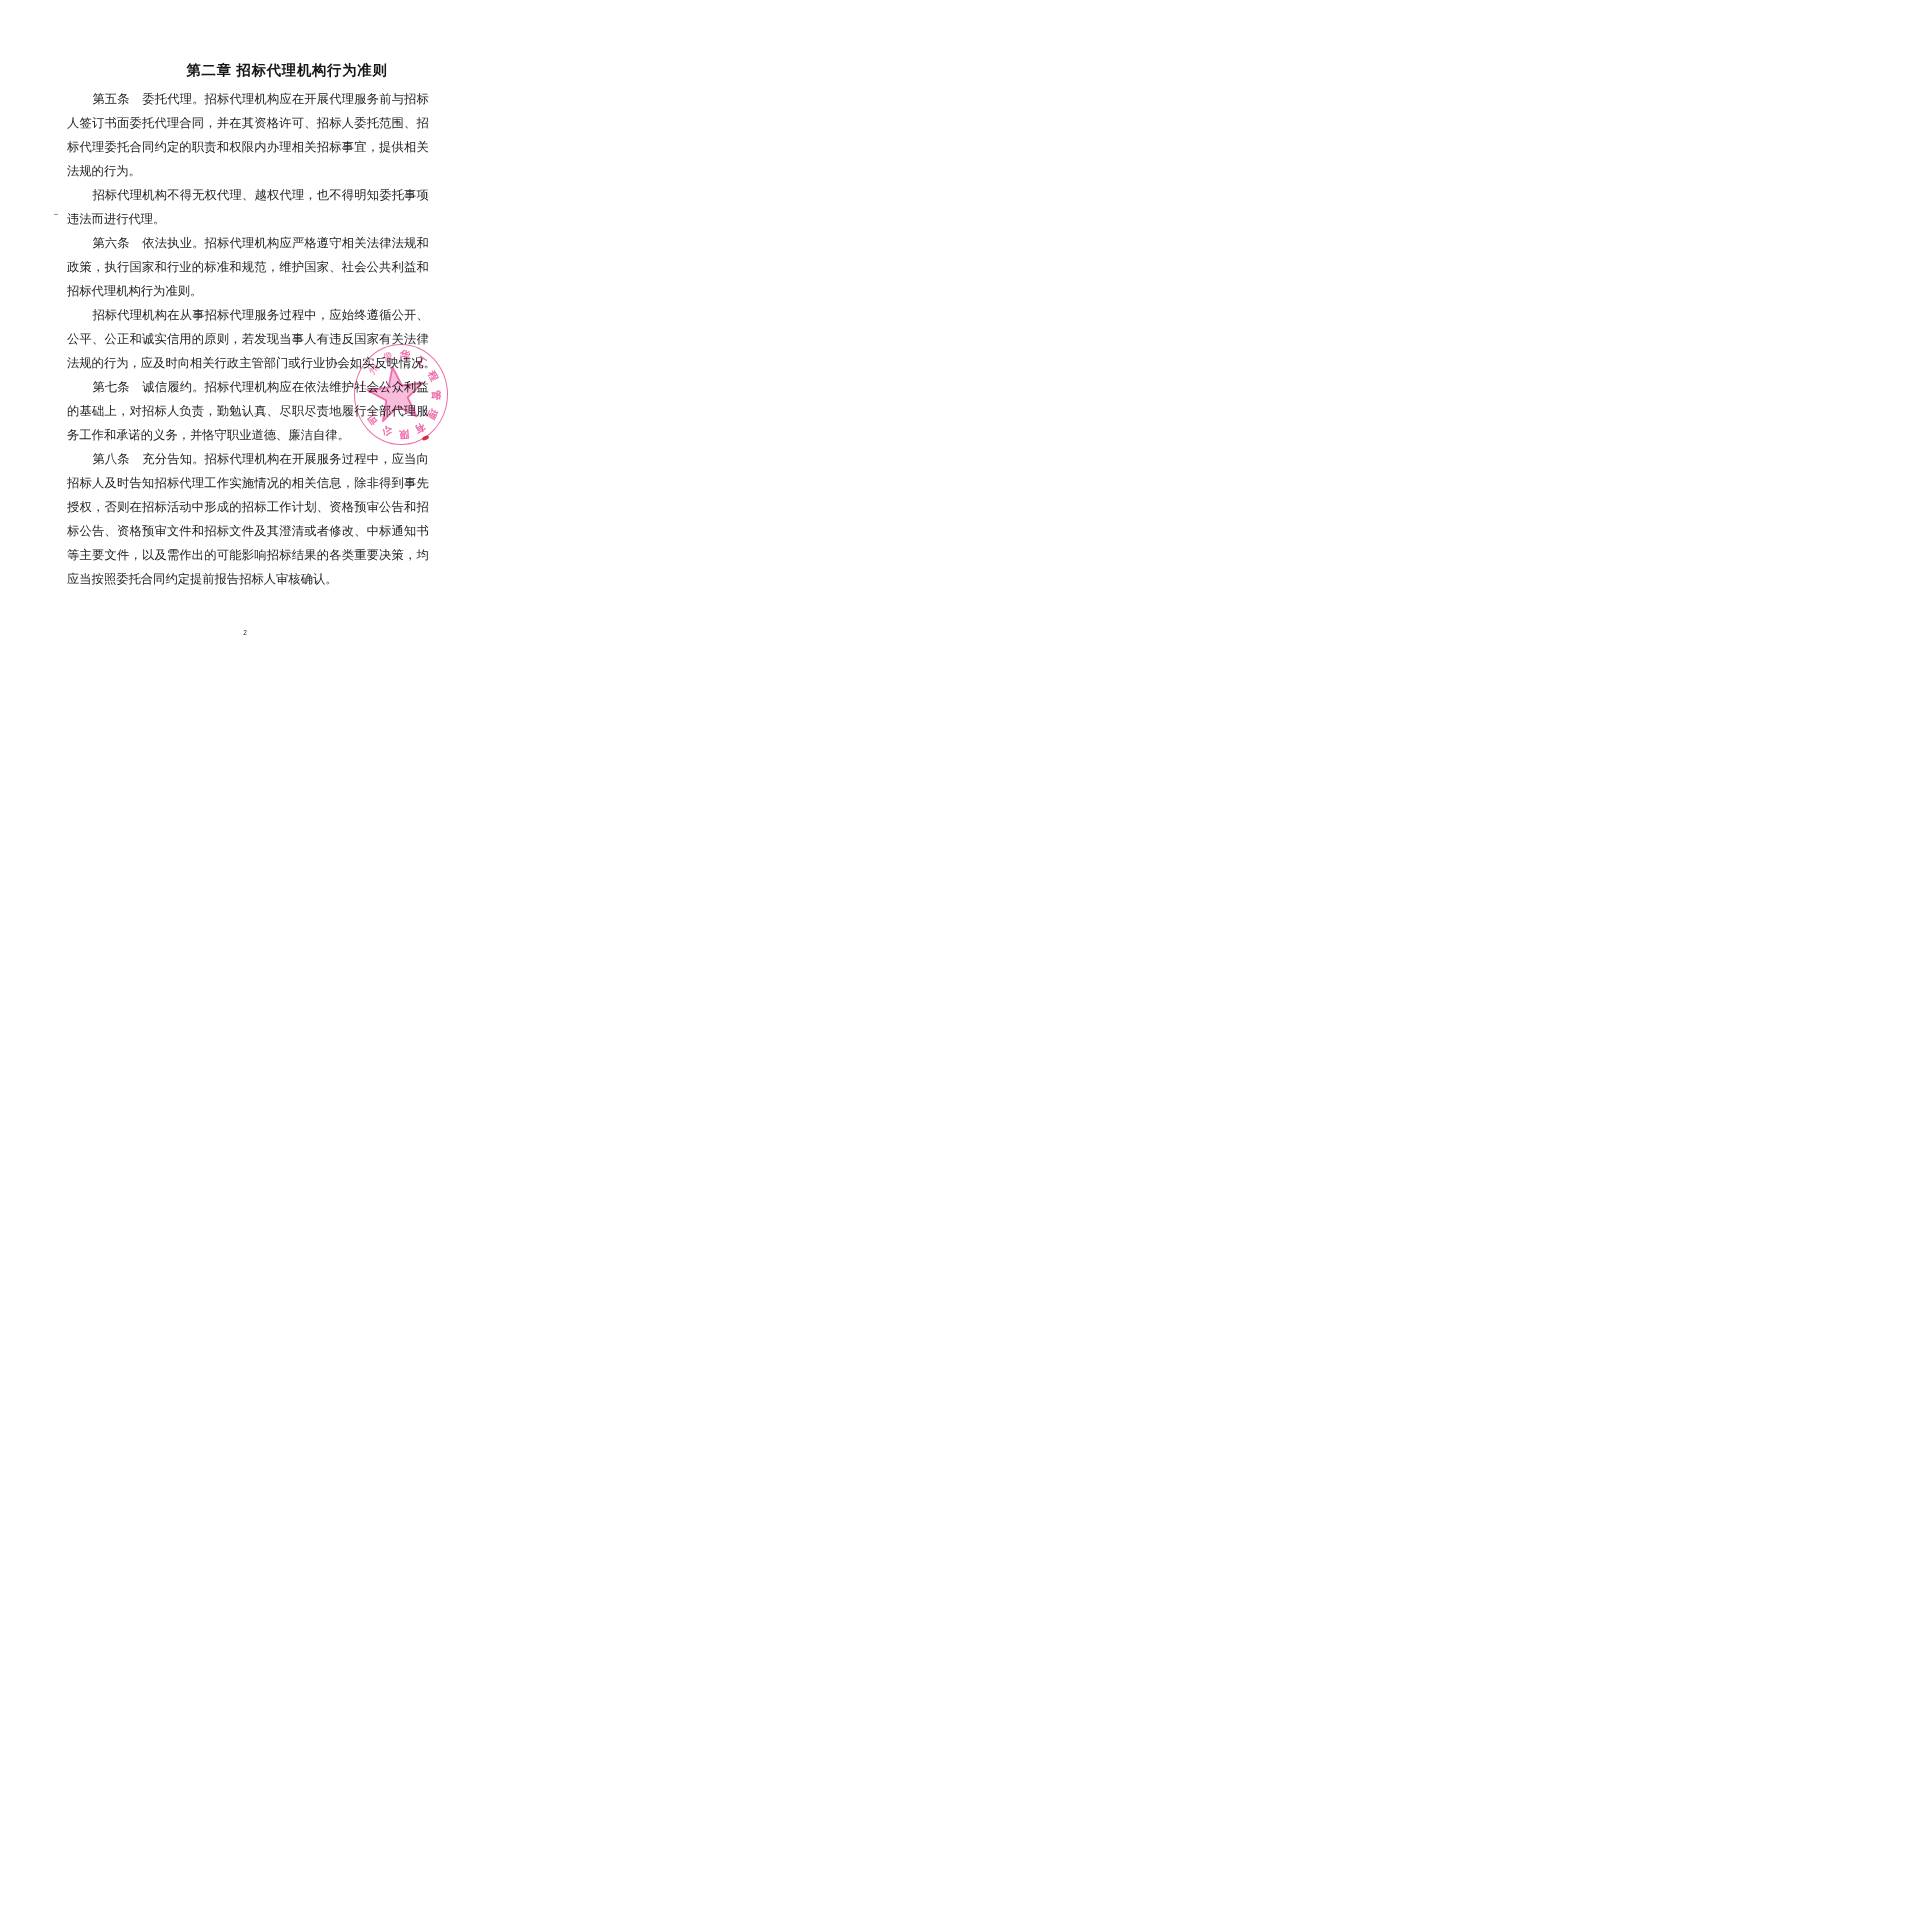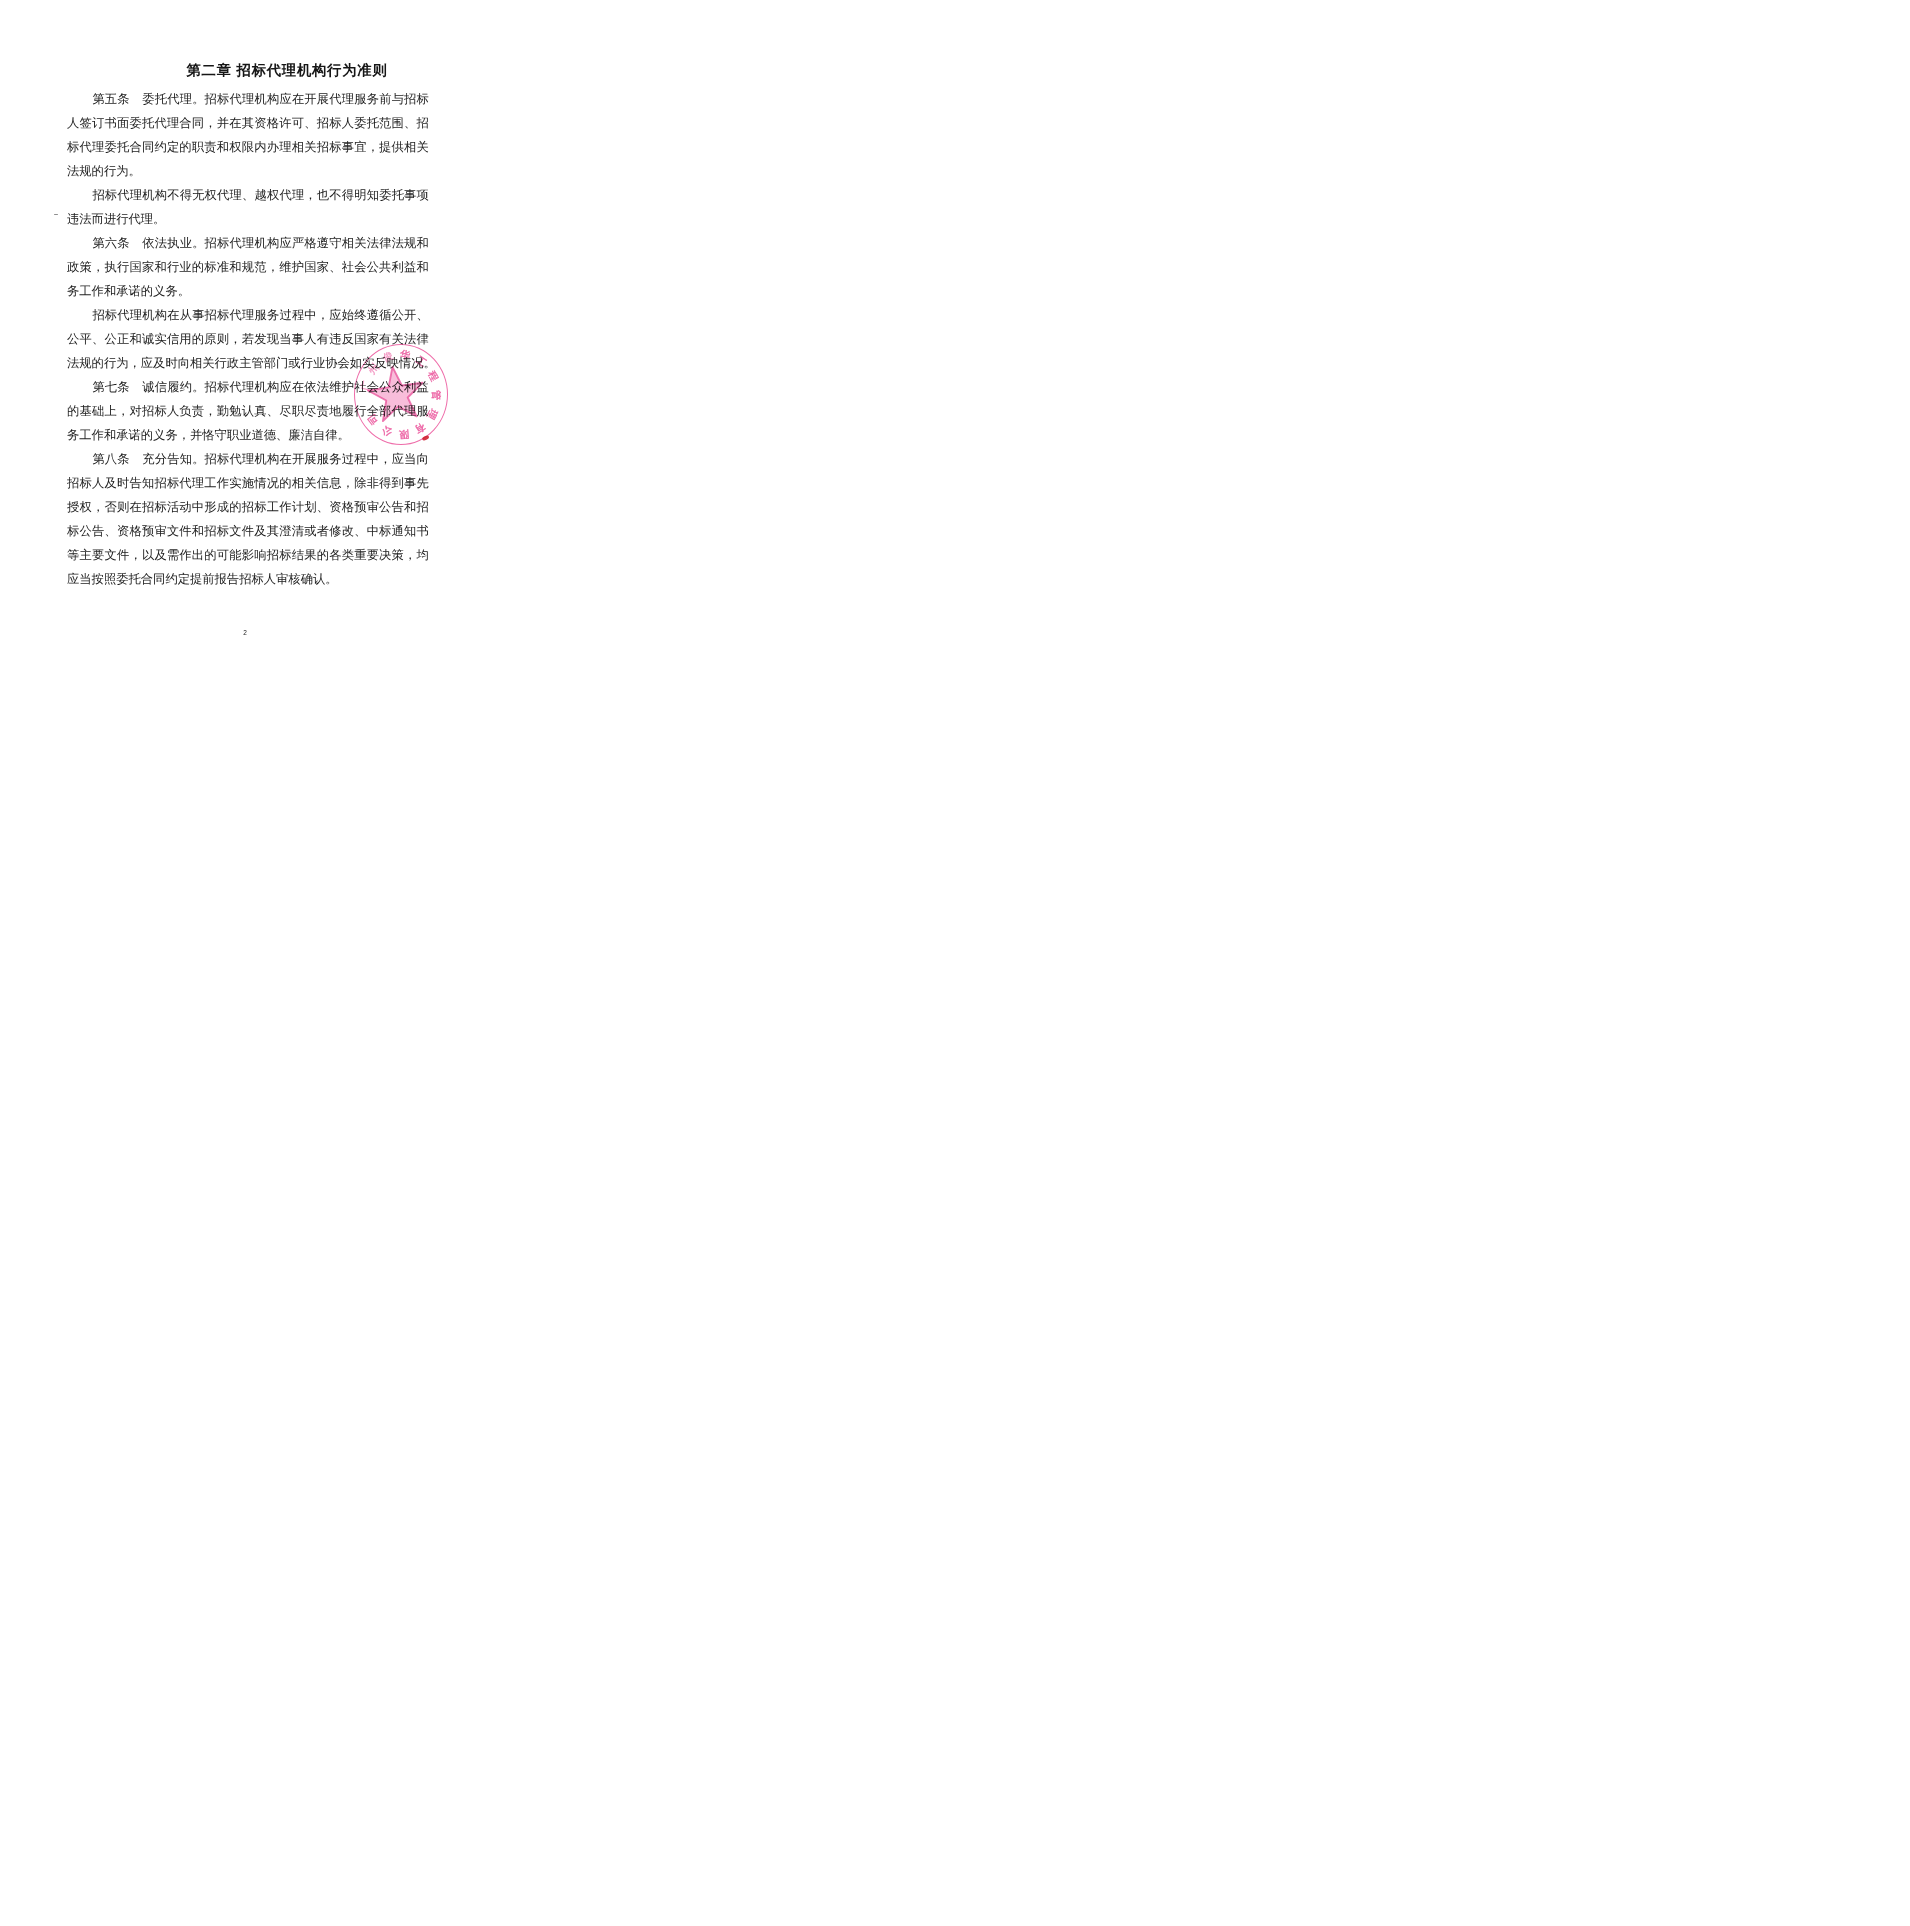--- a/index.html
+++ b/index.html
@@ -271,21 +271,21 @@
         <span>家</span>
         <span>、</span>
         <span>社</span>
         <span>会</span>
         <span>公</span>
         <span>共</span>
         <span>利</span>
         <span>益</span>
         <span>和</span>
       </div>
-      <div class="line">务工作和承诺的义务。</div>
+      <div class="line">招标代理机构行为准则。</div>
       <div class="line fill ind">
         <span>招</span>
         <span>标</span>
         <span>代</span>
         <span>理</span>
         <span>机</span>
         <span>构</span>
         <span>在</span>
         <span>从</span>
         <span>事</span>

